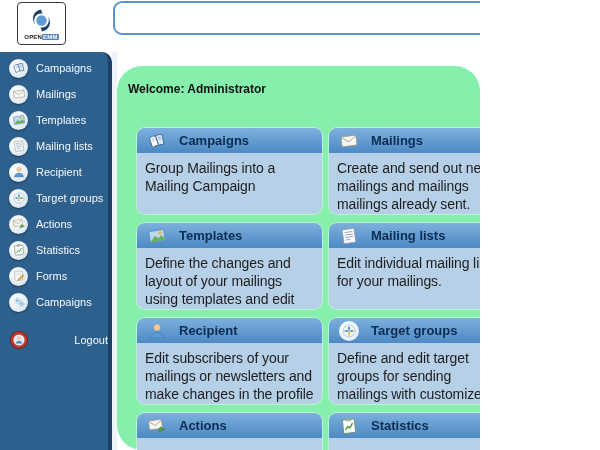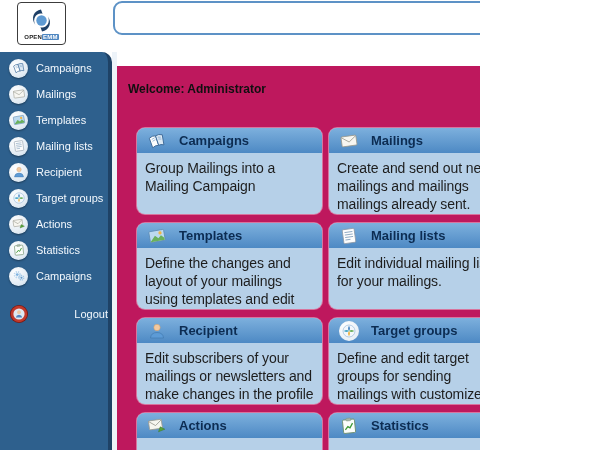--- a/index.html
+++ b/index.html
@@ -27,21 +27,21 @@
   .nav-item{height:26px;display:flex;align-items:center;gap:8px;padding-left:9px;
             color:#f3f8fd;font-size:11px;cursor:pointer;}
   .nav-ic{width:19px;height:19px;border-radius:50%;flex:0 0 auto;
           background:radial-gradient(circle at 35% 30%,#ffffff,#e2ebf3 65%,#c4d4e2);
           box-shadow:0 1px 2px rgba(0,0,0,.4);display:flex;align-items:center;justify-content:center;}
   .ic13{width:14px;height:14px;display:block;}
   .logout-item{margin-top:12px;justify-content:space-between;}
   .logout-ic{width:20px;height:20px;flex:0 0 auto;display:block;}
 
   
-  .content{position:absolute;left:117px;top:66px;right:0;bottom:0;background:#be185d;}
+  .content{position:absolute;left:117px;top:66px;right:0;bottom:0;background:#86efac;border-radius:25px;}
   .welcome{position:absolute;left:11px;top:16px;font-size:12px;font-weight:bold;color:#101010;}
 
   .cards{position:absolute;left:20px;top:62px;display:grid;
          grid-template-columns:185px 181px;column-gap:7px;row-gap:9px;}
   .card{height:86px;border-radius:8px;overflow:hidden;background:#b6d0e8;
         box-shadow:0 0 0 1px rgba(255,255,255,.4);cursor:pointer;}
   .card-head{height:25px;display:flex;align-items:center;gap:12px;padding:0 10px;
              background:linear-gradient(#7db0dd,#4d89c4);}
   .card-ic{width:20px;height:20px;display:flex;align-items:center;justify-content:center;flex:0 0 auto;}
   .ic20{width:20px;height:20px;display:block;}
@@ -210,20 +210,28 @@
         <span class="nav-ic">
             <svg class="ic13">
               <use href="#sym-stats"></use>
             </svg>
           </span>
         <span>Statistics</span>
       </li>
       <li class="nav-item">
         <span class="nav-ic">
             <svg class="ic13">
+              <use href="#sym-form"></use>
+            </svg>
+          </span>
+        <span>Forms</span>
+      </li>
+      <li class="nav-item">
+        <span class="nav-ic">
+            <svg class="ic13">
               <use href="#sym-gear"></use>
             </svg>
           </span>
         <span>Campaigns</span>
       </li>
       <li class="nav-item logout-item">
         <svg class="logout-ic">
             <use href="#sym-logout"></use>
           </svg>
         <span>Logout</span>

